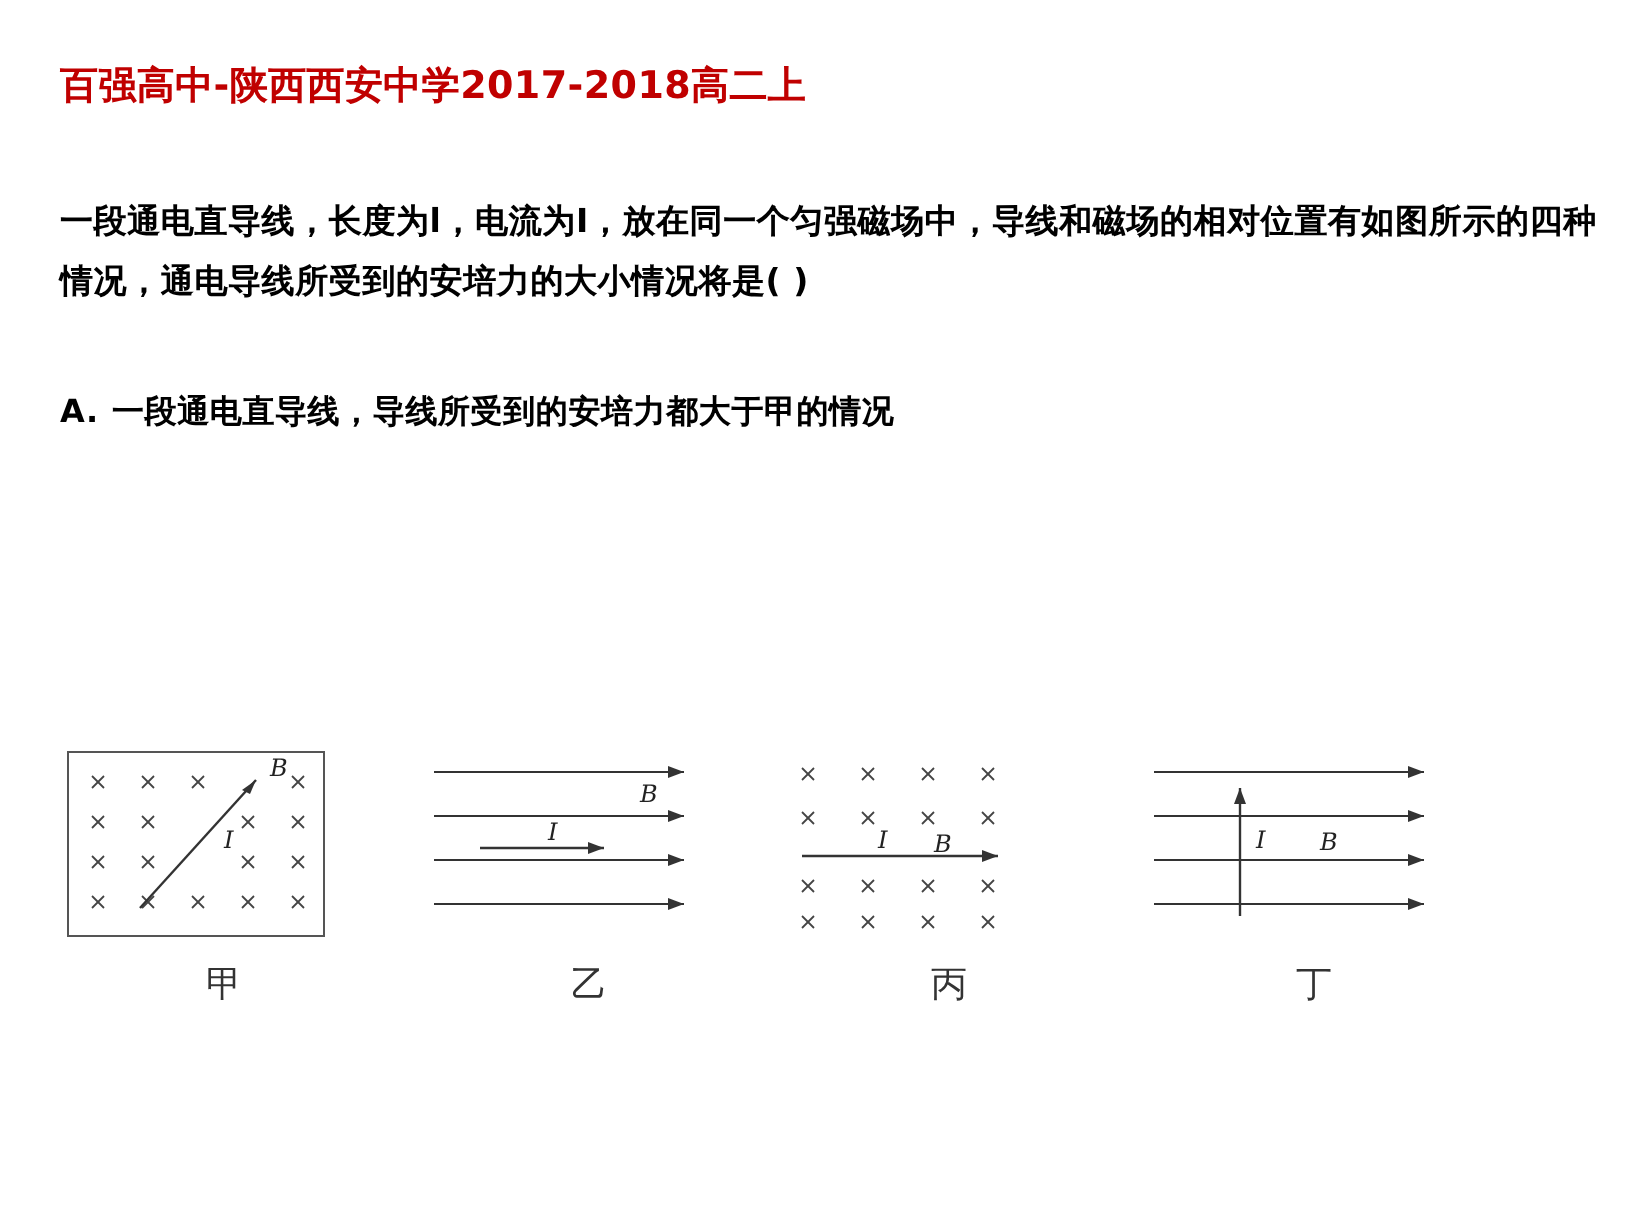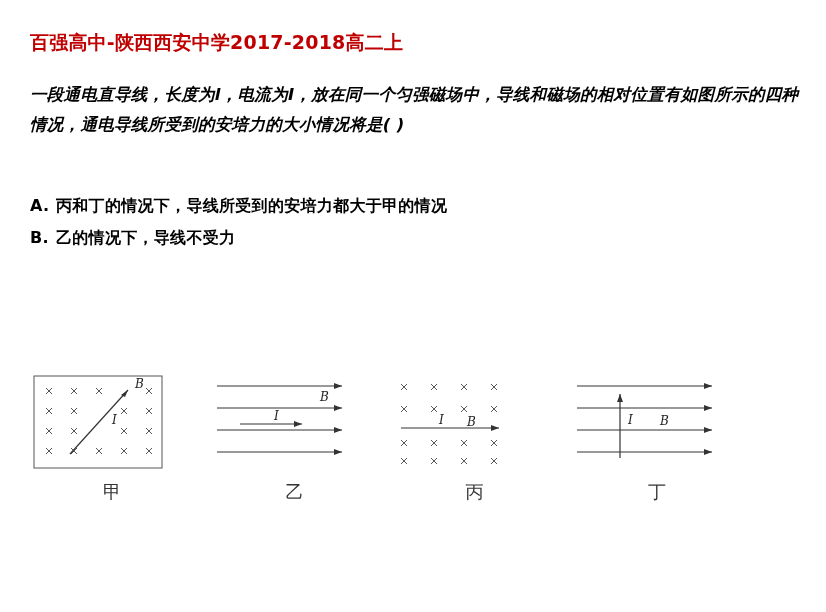--- a/index.html
+++ b/index.html
@@ -27,28 +27,27 @@
     top: 30px;
     font-size: 19px;
     font-weight: bold;
     color: #c00000;
     letter-spacing: 0.2px;
     font-family: "DejaVu Sans", "Liberation Sans", sans-serif;
   }
   .stem {
     position: absolute;
     left: 30px;
-    top: 80px;
+    top: 96px;
     width: 770px;
     font-size: 16.5px;
     line-height: 30px;
     font-weight: bold;
     font-family: "DejaVu Sans", "Liberation Sans", sans-serif;
     letter-spacing: 0.3px;
-    font-style: italic;
   }
   .options {
     position: absolute;
     left: 30px;
     top: 190px;
     width: 770px;
   }
   .option {
     font-size: 16px;
     line-height: 32px;
@@ -92,24 +91,21 @@
 <body>
 
 <div class="page">
 
   <div class="title">百强高中-陕西西安中学2017-2018高二上</div>
 
   <div class="stem">一段通电直导线，长度为l，电流为I，放在同一个匀强磁场中，导线和磁场的相对位置有如图所示的四种情况，通电导线所受到的安培力的大小情况将是(      )</div>
 
   <div class="options">
     <div class="option">
-      <span class="opt-key">A.</span><span>丙和丁的情况下，导线所受到的安培力都大于甲的情况</span>
-    </div>
-    <div class="option">
-      <span class="opt-key">B.</span><span>乙的情况下，导线不受力</span>
+      <span class="opt-key">A.</span><span>一段通电直导线，导线所受到的安培力都大于甲的情况</span>
     </div>
   </div>
 
   <div class="figures">
 
     <div class="fig fig1">
       <svg width="180" height="110" viewBox="0 0 180 110">
         <g stroke="#333333" stroke-width="1" fill="none">
 
           <rect x="12" y="8" width="128" height="92" stroke="#555555"></rect>

